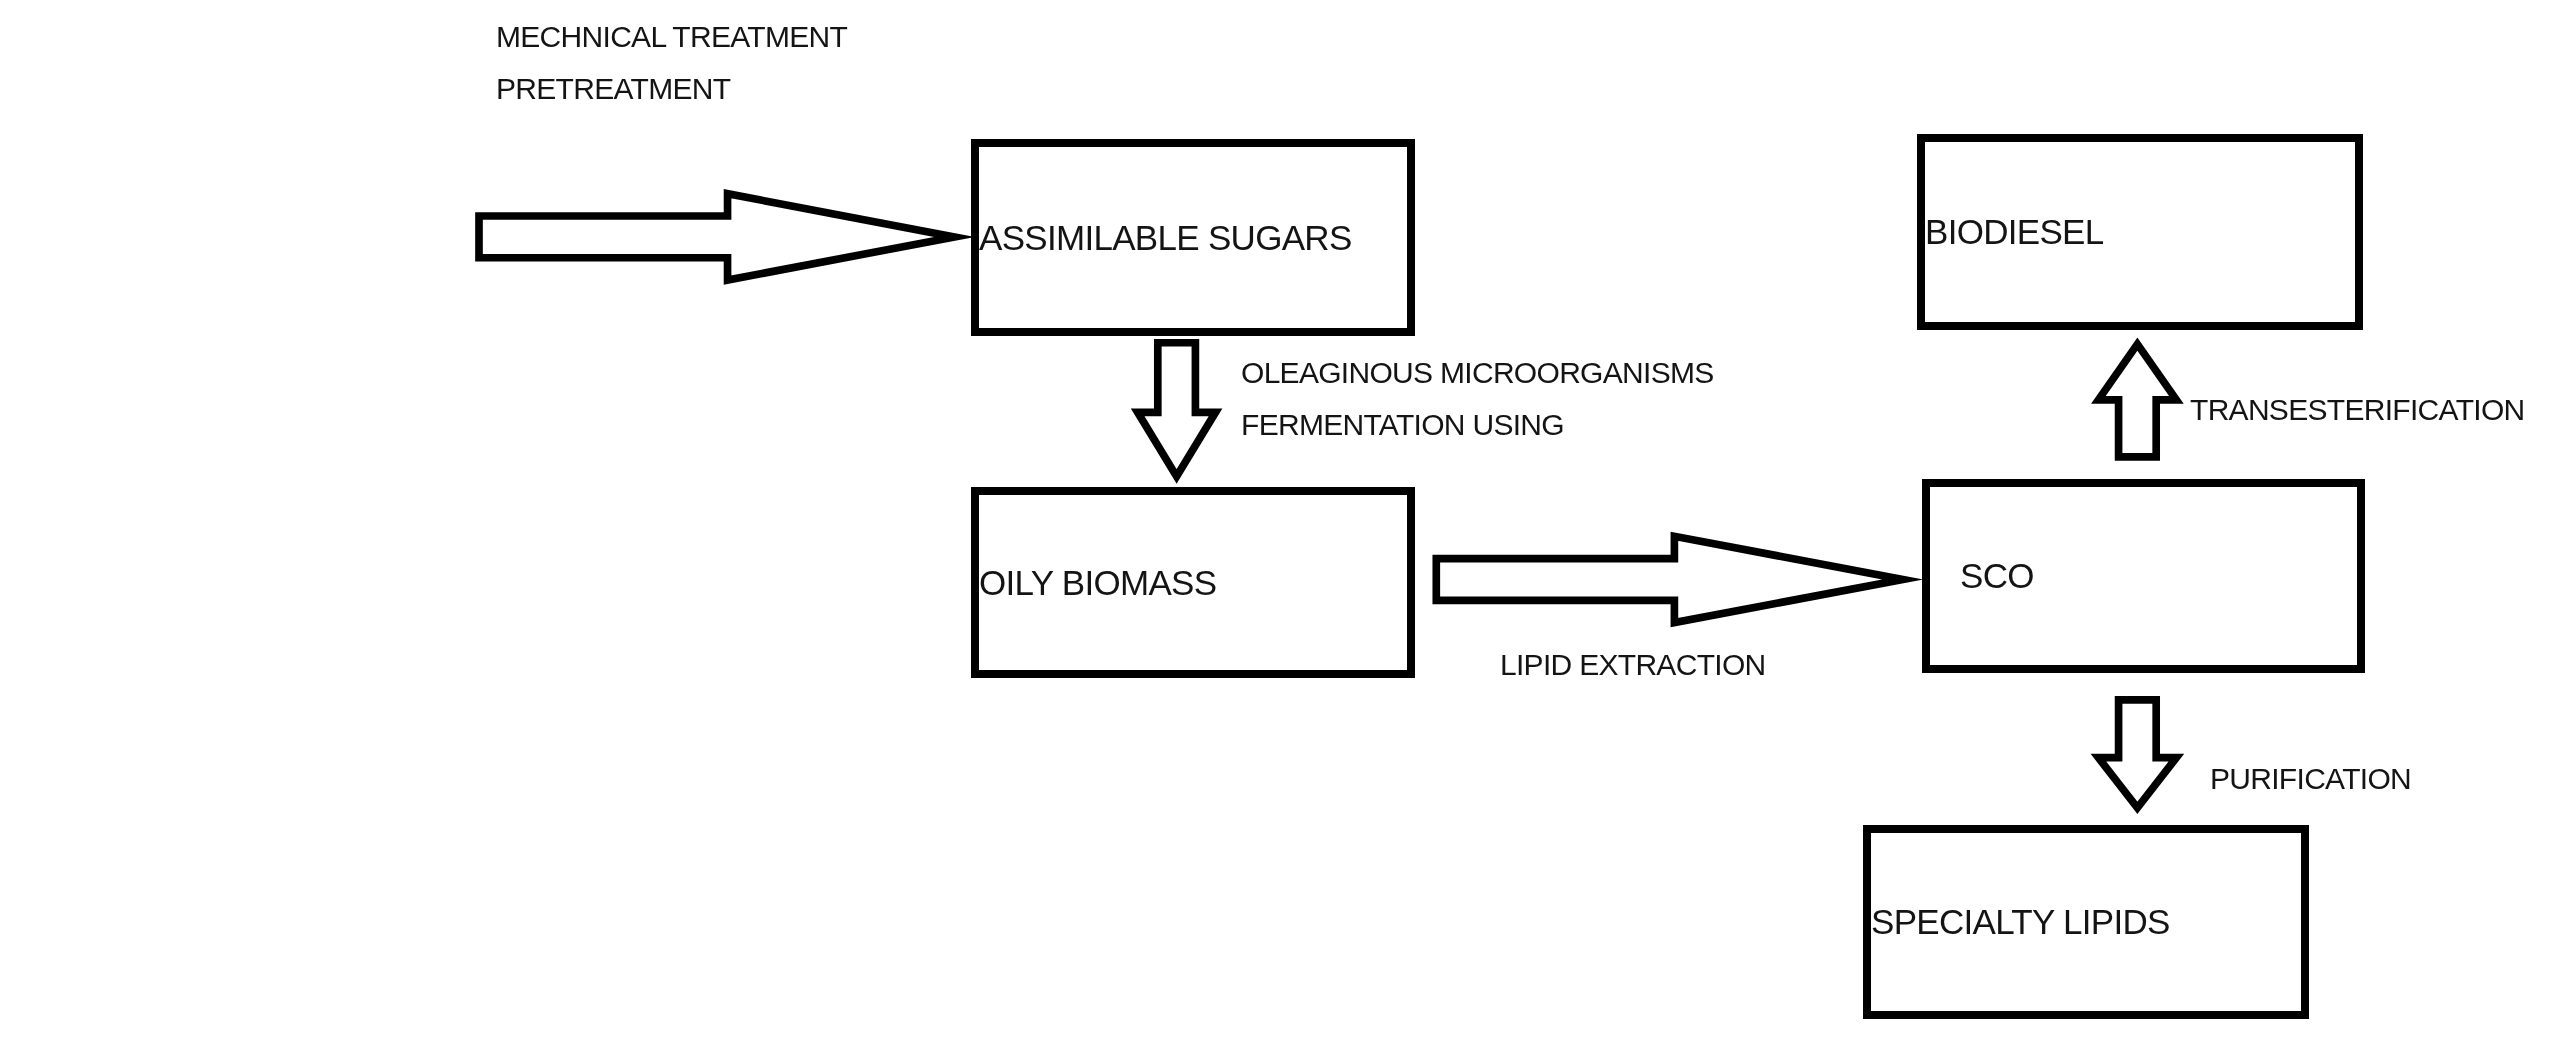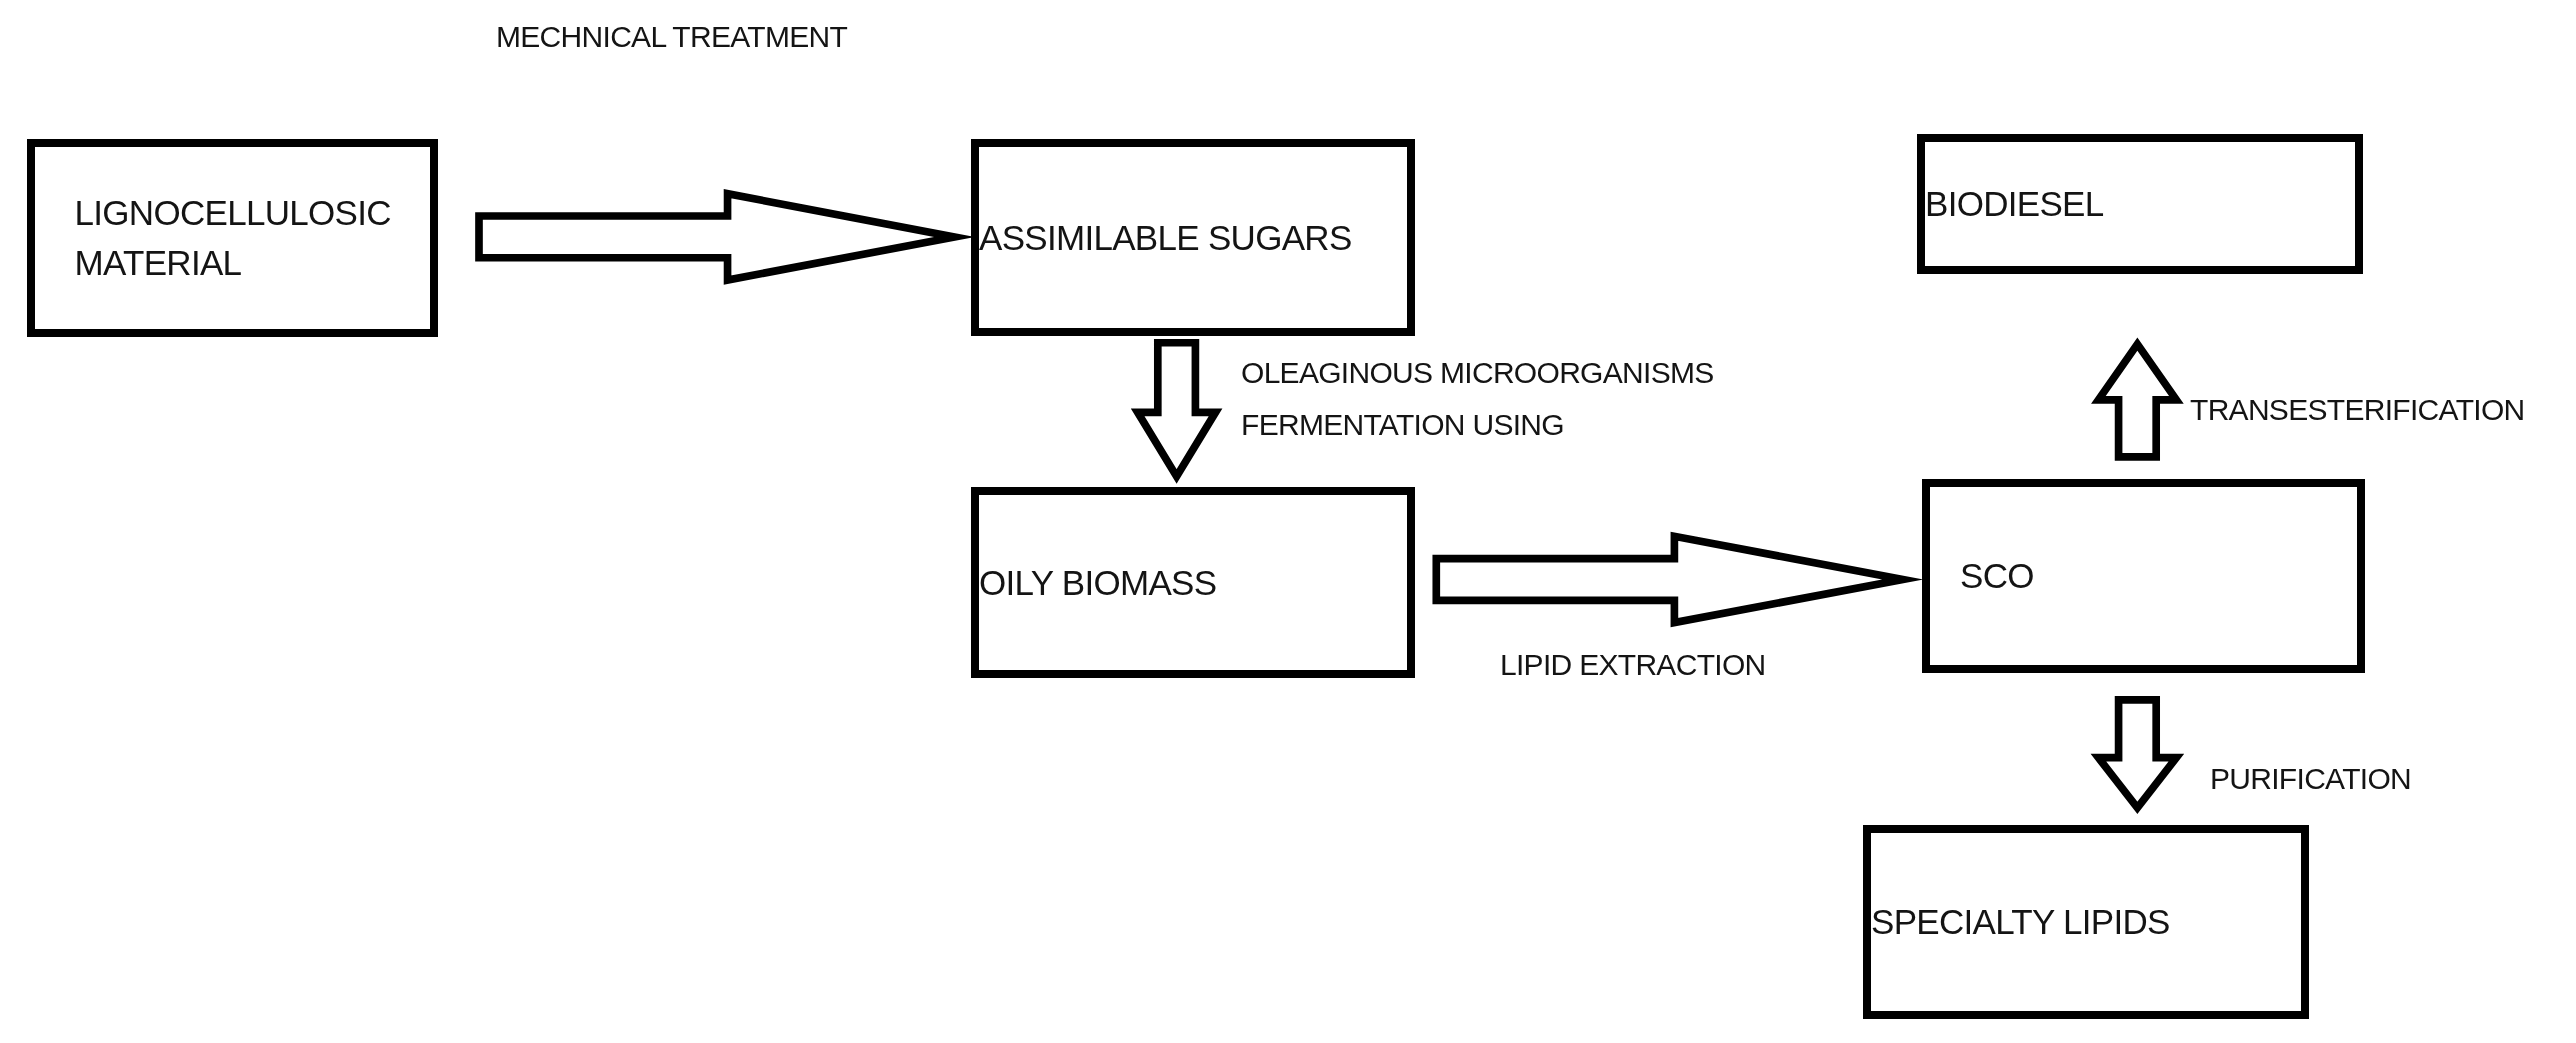--- a/index.html
+++ b/index.html
@@ -65,47 +65,44 @@
 <div class="canvas">
 
   <svg class="arrows-layer" viewBox="0 0 3700 1499" aria-hidden="true">
     <path d="M 688,310 L 1045,310 L 1045,278 L 1371,340 L 1045,402 L 1045,370 L 688,370 Z"></path>
     <path d="M 1663,492 L 1663,592 L 1634,592 L 1690,684 L 1746,592 L 1717,592 L 1717,492 Z"></path>
     <path d="M 2063,802 L 2405,802 L 2405,770 L 2733,832 L 2405,894 L 2405,862 L 2063,862 Z"></path>
     <path d="M 3043,656 L 3043,574 L 3014,574 L 3070,494 L 3126,574 L 3097,574 L 3097,656 Z"></path>
     <path d="M 3043,1005 L 3043,1088 L 3014,1088 L 3070,1160 L 3126,1088 L 3097,1088 L 3097,1005 Z"></path>
   </svg>
 
-  <div class="node align-left" style="left:26.5px; top:139px; width:411px; height:198px;">
-    <div>LIGNOCELLULOSIC</div>
-    <div>MATERIAL</div>
-  </div>
 
   <div class="node" style="left:971px; top:139px; width:444px; height:197px;">
     <div>ASSIMILABLE SUGARS</div>
   </div>
 
   <div class="node" style="left:971px; top:487px; width:444px; height:191px;">
     <div>OILY BIOMASS</div>
   </div>
 
-  <div class="node" style="left:1917px; top:134px; width:446px; height:140px;">
+  <div class="node" style="left:1917px; top:134px; width:446px; height:196px;">
     <div>BIODIESEL</div>
   </div>
 
   <div class="node" style="left:1922px; top:479px; width:443px; height:194px;padding-left:30px;">
     <div>SCO</div>
   </div>
 
   <div class="node" style="left:1863px; top:825px; width:446px; height:194px;">
     <div>SPECIALTY LIPIDS</div>
   </div>
 
   <div class="flow-label" style="left:496px; top:11px;">
     <div>MECHNICAL TREATMENT</div>
+    <div>PRETREATMENT</div>
   </div>
 
   <div class="flow-label" style="left:1241px; top:347px;">
     <div>OLEAGINOUS MICROORGANISMS</div>
     <div>FERMENTATION USING</div>
   </div>
 
   <div class="flow-label" style="left:1500px; top:639px;">
     <div>LIPID EXTRACTION</div>
   </div>

